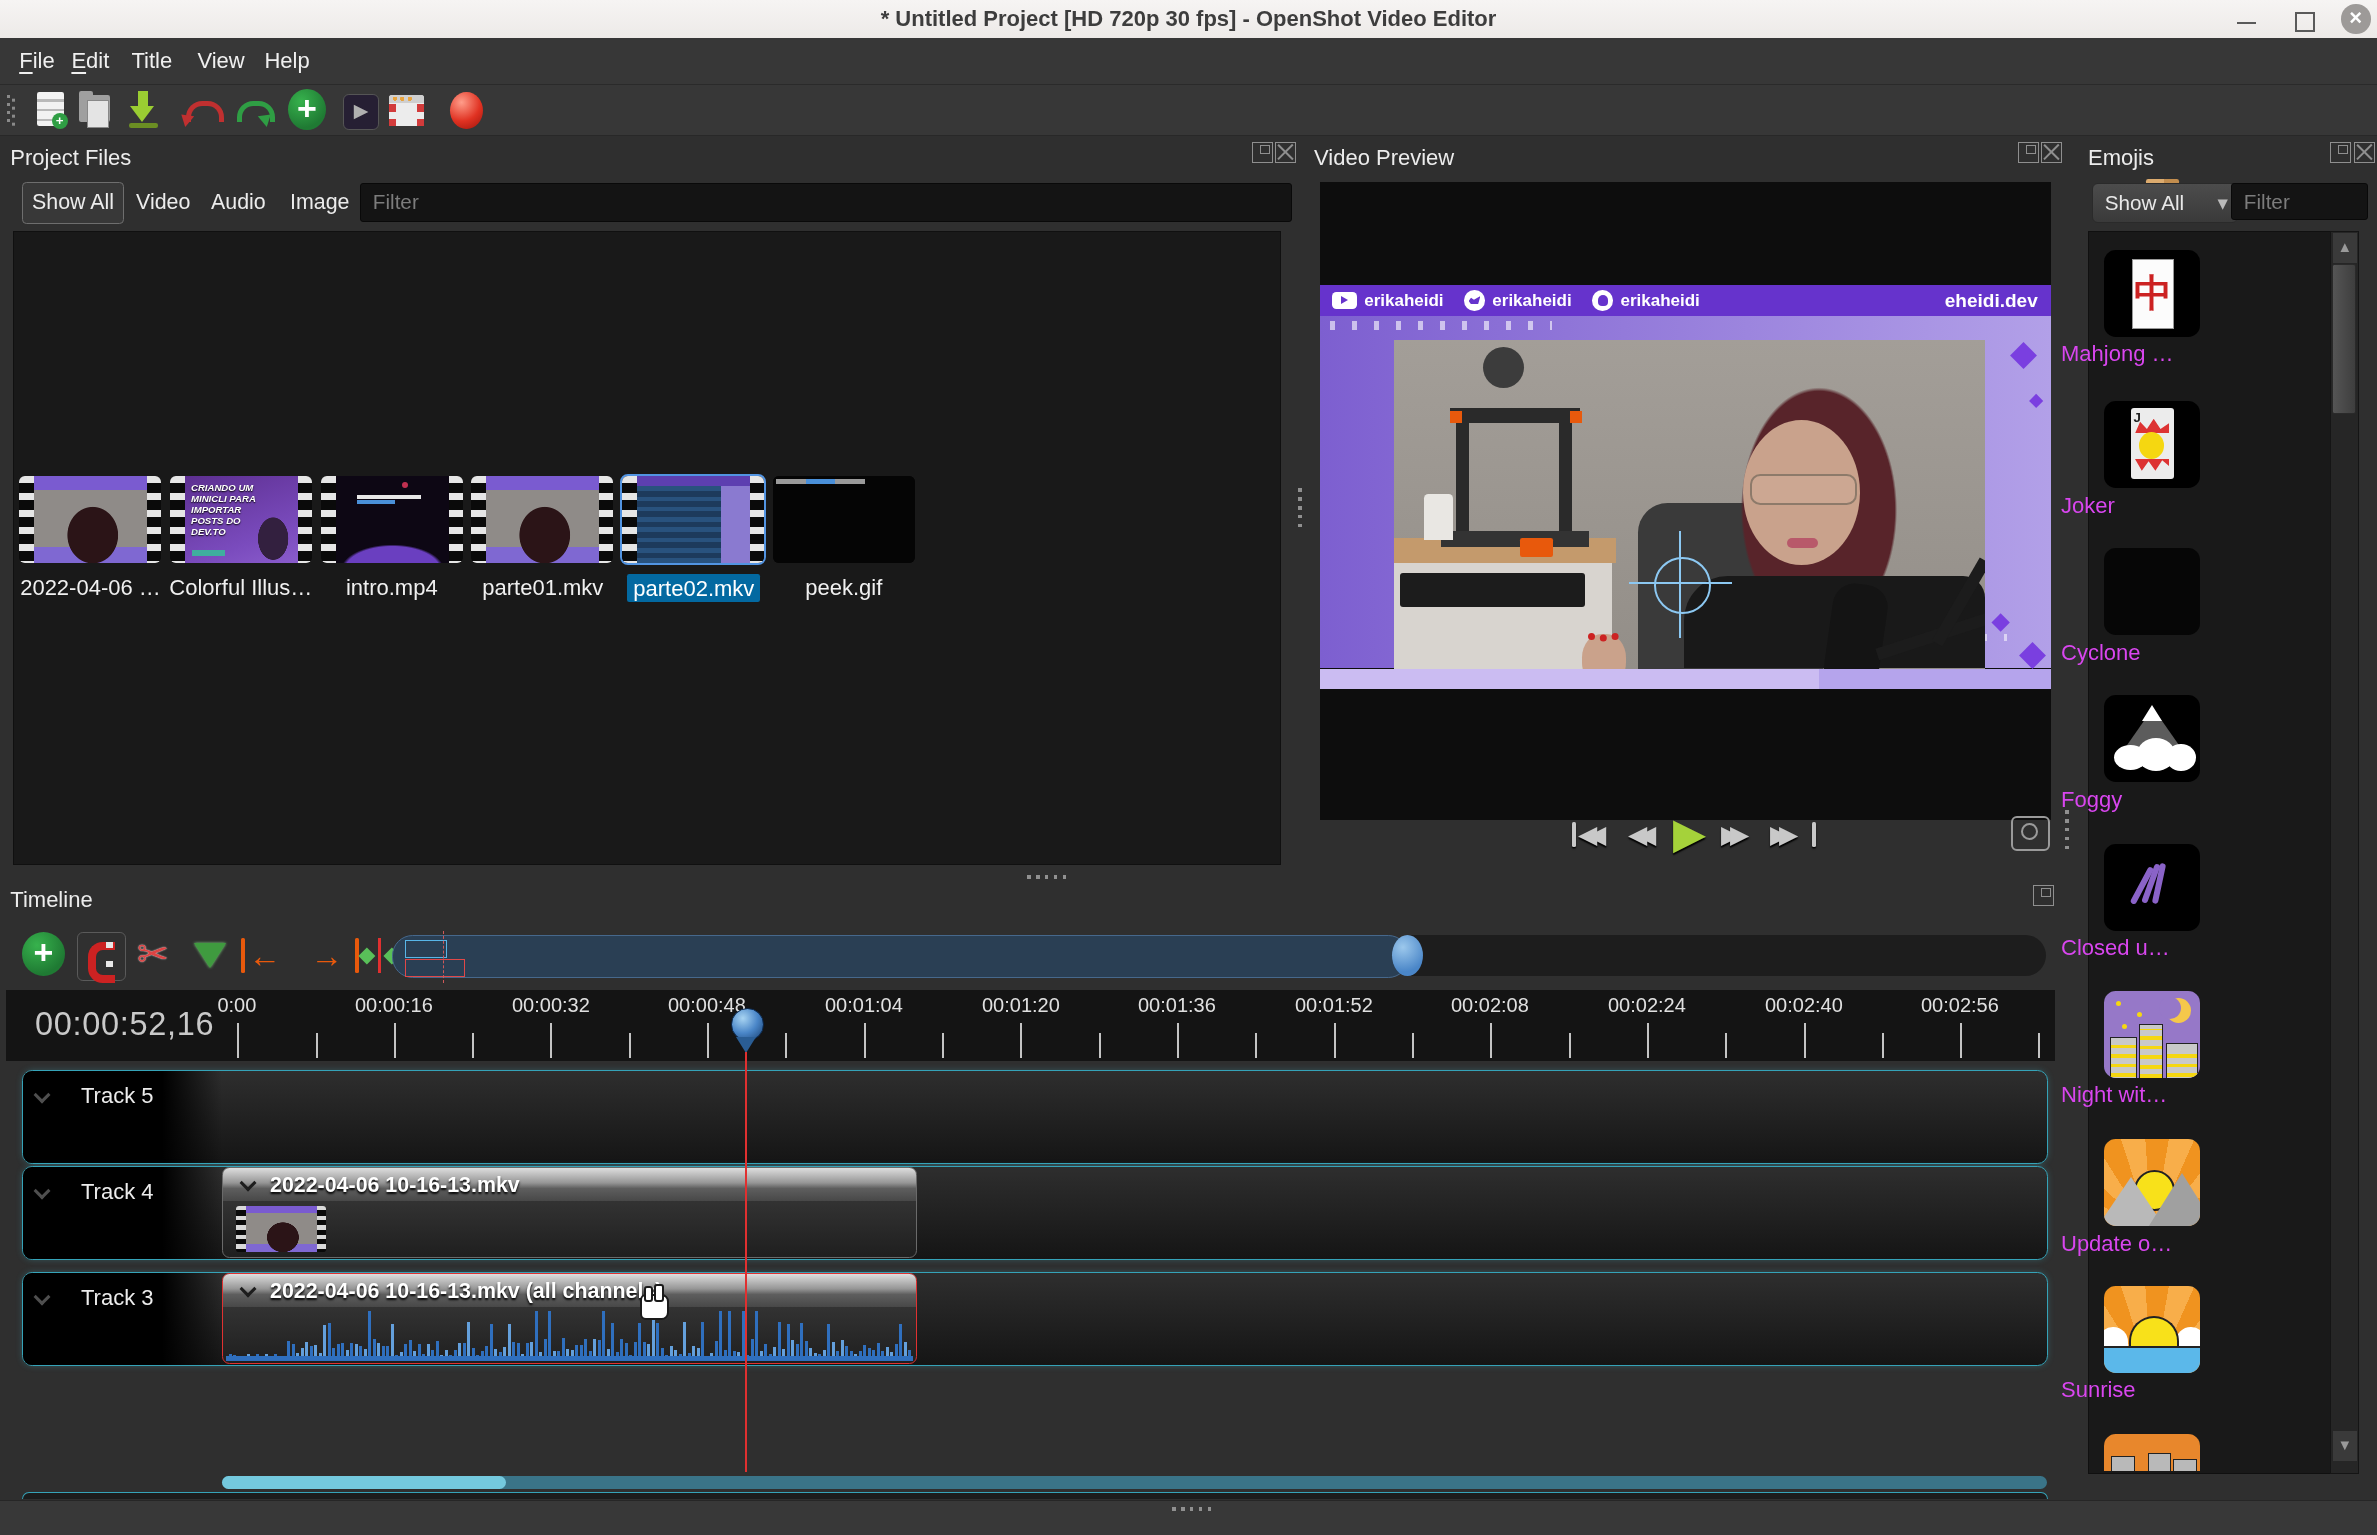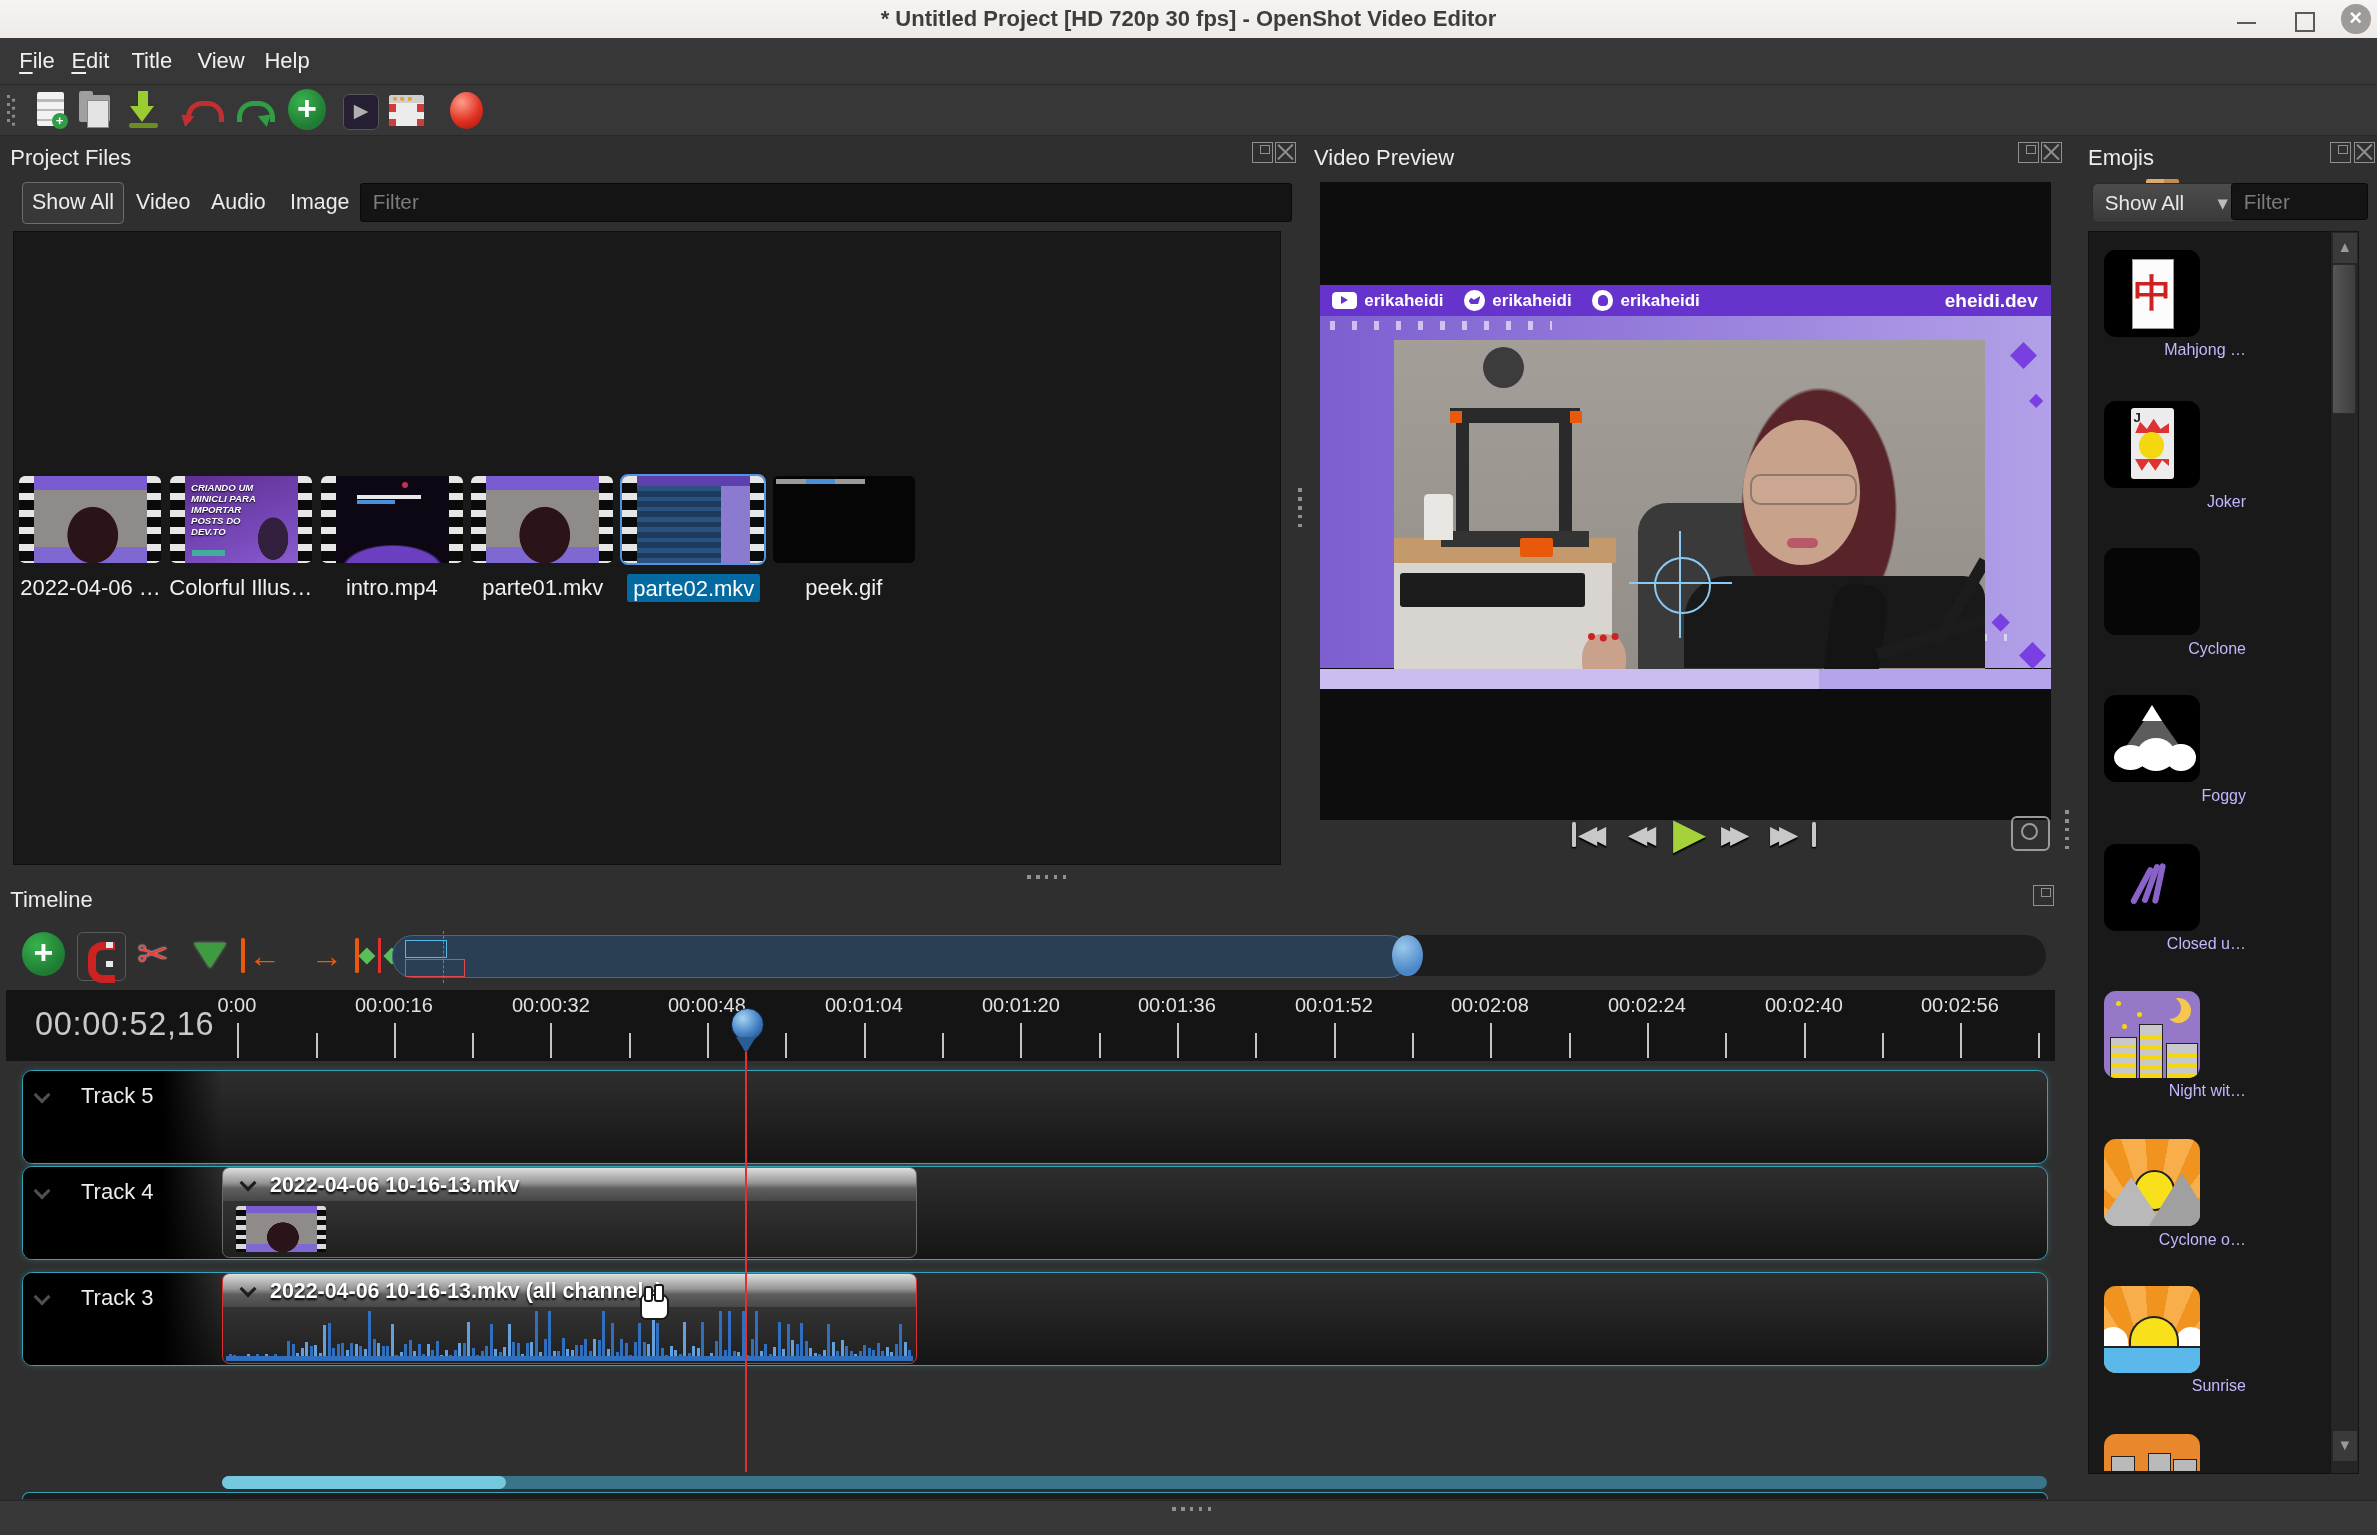--- a/index.html
+++ b/index.html
@@ -103,21 +103,21 @@
   .ghc::after{content:"";position:absolute;left:5.2px;top:5.2px;width:10.3px;height:10.3px;border-radius:50% 50% 40% 40%;background:#6633cc;}
   .sparkle{position:absolute;background:#7a3fe0;transform:rotate(45deg);}
   .camview{position:absolute;left:1394px;top:340px;width:591px;height:329px;background:linear-gradient(180deg,#a39e98,#938e88);overflow:hidden;}
   .crosshair{position:absolute;border:2.2px solid #8cc8f2;border-radius:50%;}
   .pbbtn{position:absolute;color:#c8c8c8;font-size:25px;line-height:29.6px;text-shadow:0 1.5px 1.5px #000;}
   .pbbar{position:absolute;width:4.4px;height:25px;background:#c8c8c8;border-radius:1.5px;box-shadow:0 1.5px 1.5px #000;}
   .camico{position:absolute;left:2011px;top:816px;width:35px;height:31px;border:2.2px solid #9a9a9a;border-radius:5.9px;}
   .camico::after{content:"";position:absolute;left:8.1px;top:5.2px;width:13.3px;height:13.3px;border:2.2px solid #9a9a9a;border-radius:50%;}
   
   .ethumb{position:absolute;left:2104px;width:96px;height:87px;background:#000;border-radius:11.8px;overflow:hidden;}
-  .elabel{position:absolute;left:2061px;width:185px;height:26.6px;font-size:16px;color:#c4b5fd;text-align:right;}
+  .elabel{position:absolute;left:2061px;width:185px;height:26.6px;font-size:22px;color:#d946ef;text-align:left;}
   .em-mahjong .tile{position:absolute;left:28px;top:8.9px;width:40px;height:68px;background:#fcfcfc;border:1.5px solid #999;
       color:#cc2222;font-size:38px;font-weight:bold;text-align:center;line-height:66px;font-family:"DejaVu Sans",sans-serif;}
   .em-joker .card{position:absolute;left:26.6px;top:7.4px;width:43px;height:71px;background:#ececec;border-radius:3px;}
   .em-joker .j1{position:absolute;left:29.6px;top:8.9px;font-size:13.3px;color:#222;font-weight:bold;}
   .em-joker .face{position:absolute;left:35px;top:31px;width:25px;height:26.6px;border-radius:50%;background:#f5d711;}
   .em-joker .hat{position:absolute;left:31px;top:17.7px;width:34px;height:14.8px;background:#d33;
       clip-path:polygon(0 100%,15% 20%,35% 70%,55% 0,75% 70%,100% 30%,100% 100%);}
   .em-joker .collar{position:absolute;left:31px;top:58px;width:34px;height:11.8px;background:#d33;
       clip-path:polygon(0 0,20% 100%,40% 20%,60% 100%,80% 10%,100% 60%,100% 0);}
   .em-foggy .mtn{position:absolute;left:20.7px;top:13.3px;width:0;height:0;border-left:28px solid transparent;border-right:28px solid transparent;border-bottom:40px solid #5c5c5c;}
@@ -425,21 +425,21 @@
     <div class="b" style="left:5.9px;top:46px;width:25px;height:41px"></div>
     <div class="b" style="left:35px;top:32.5px;width:22px;height:55px"></div>
     <div class="b" style="left:62px;top:52px;width:29.6px;height:35px"></div>
     </div>
   <div class="elabel" style="top:1082px">Night wit…</div>
   <div class="ethumb em-sunmtn rays" style="top:1139px">
     <div class="sun"></div>
       <div class="m1"></div>
       <div class="m2"></div>
     </div>
-  <div class="elabel" style="top:1231px">Cyclone o…</div>
+  <div class="elabel" style="top:1231px">Update o…</div>
   <div class="ethumb em-sunrise rays" style="top:1286px">
     <div class="c1" style="left:-5.9px"></div>
       <div class="c2" style="right:-5.9px"></div>
     <div class="sun"></div>
       <div class="water"></div>
     </div>
   <div class="elabel" style="top:1377px">Sunrise</div>
   <div class="ethumb em-dusk" style="top:1434px;height:37px;border-radius:11.8px 11.8px 0 0">
     <div class="b" style="left:7.4px;top:22px;width:22px;height:14.8px"></div>
     <div class="b" style="left:44px;top:19px;width:20.7px;height:17.7px"></div>

